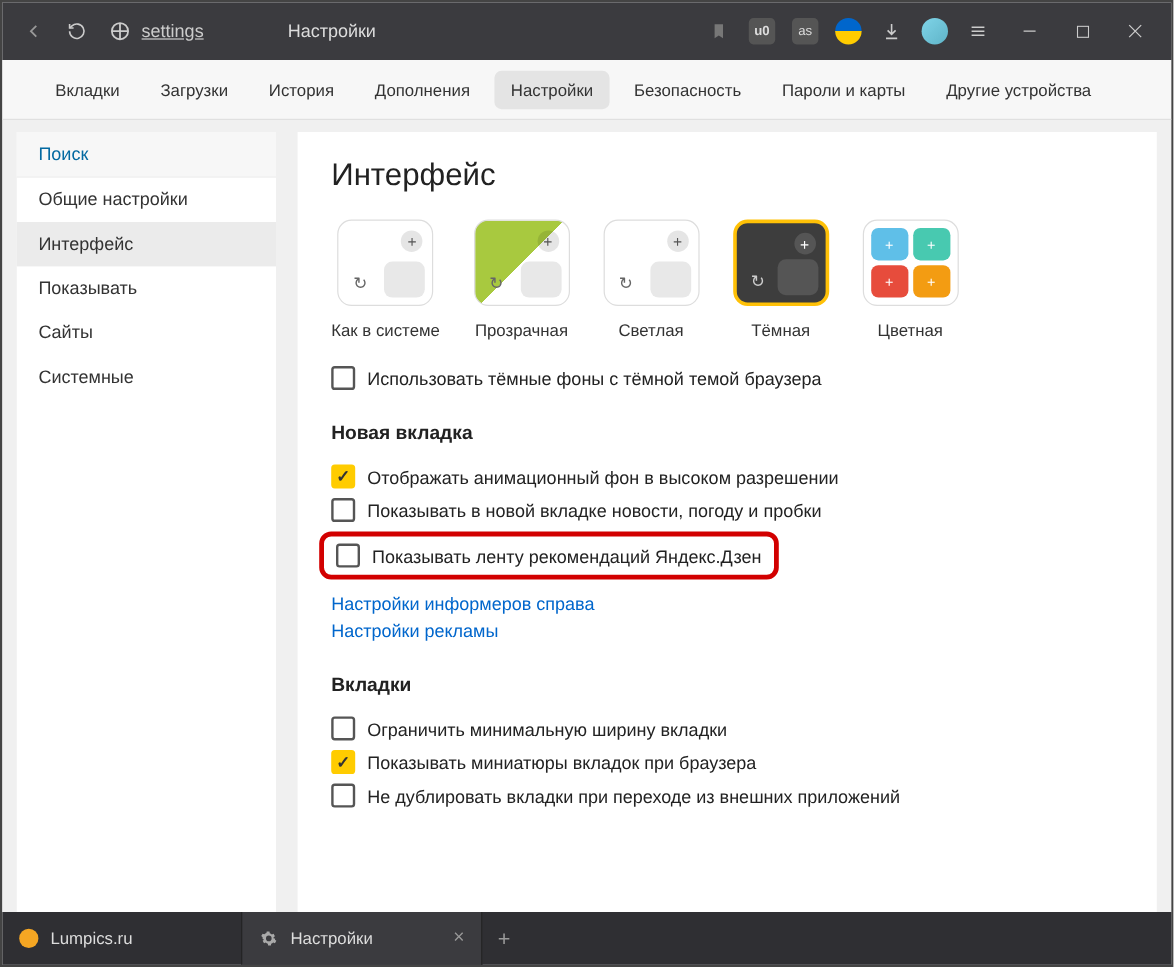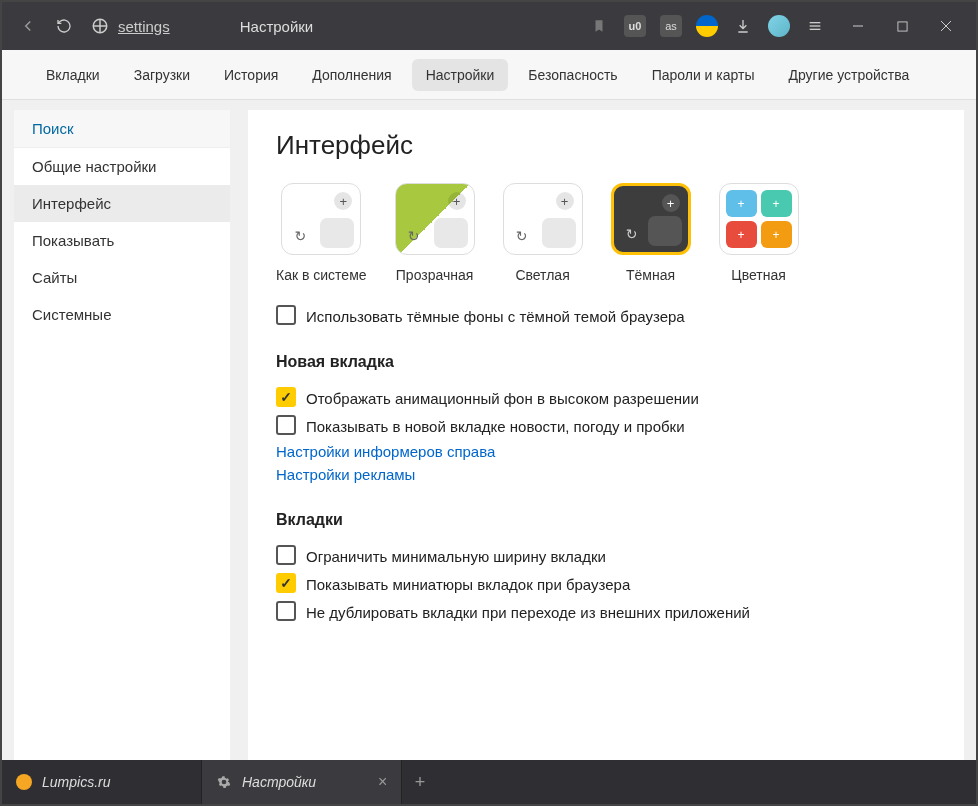--- a/index.html
+++ b/index.html
@@ -59,21 +59,21 @@
     .checkbox.checked::after { content: "✓"; color: #333; font-size: 14px; font-weight: bold; }
     .check-label { font-size: 15px; color: #222; }
     
     .highlight { border: 4px solid #d20000; border-radius: 10px; padding: 6px 10px; display: inline-flex; margin: 0 -10px 6px; }
     
     .section-h { font-size: 16px; font-weight: bold; color: #222; margin: 28px 0 16px; }
     
     .link { color: #0066cc; font-size: 15px; cursor: pointer; margin: 6px 0 4px; display: block; }
     
     .bottom-tabbar { height: 44px; background: #2f2f33; display: flex; align-items: stretch; flex-shrink: 0; }
-    .bottom-tab { display: flex; align-items: center; padding: 16px 14px; gap: 10px; color: #ddd; font-size: 14px; min-width: 200px; border-right: 1px solid #222; cursor: pointer; font-style: italic; }
+    .bottom-tab { display: flex; align-items: center; padding: 16px 14px; gap: 10px; color: #ddd; font-size: 14px; min-width: 200px; border-right: 1px solid #222; cursor: pointer; }
     .bottom-tab.active { background: #3b3b3f; }
     .bottom-tab .tab-icon { width: 16px; height: 16px; border-radius: 50%; }
     .bottom-tab .close { margin-left: auto; font-size: 16px; color: #999; }
     .newtab-btn { width: 36px; display: flex; align-items: center; justify-content: center; color: #999; cursor: pointer; font-size: 18px; }
     
     svg { display: block; }
     .color .tile .plus-mini { color: #fff; font-size: 12px; }
   </style>
 </head>
 <body>
@@ -226,20 +226,26 @@
       <div class="section-h">Новая вкладка</div>
 
       <div class="check-row">
         <div class="checkbox checked"></div>
         <span class="check-label">Отображать анимационный фон в высоком разрешении</span>
       </div>
       <div class="check-row">
         <div class="checkbox"></div>
         <span class="check-label">Показывать в новой вкладке новости, погоду и пробки</span>
       </div>
+      <div class="highlight">
+        <div class="check-row" style="margin-bottom:0">
+          <div class="checkbox"></div>
+          <span class="check-label">Показывать ленту рекомендаций Яндекс.Дзен</span>
+        </div>
+      </div>
 
       <a class="link">Настройки информеров справа</a>
       <a class="link">Настройки рекламы</a>
 
       <div class="section-h">Вкладки</div>
 
       <div class="check-row">
         <div class="checkbox"></div>
         <span class="check-label">Ограничить минимальную ширину вкладки</span>
       </div>

